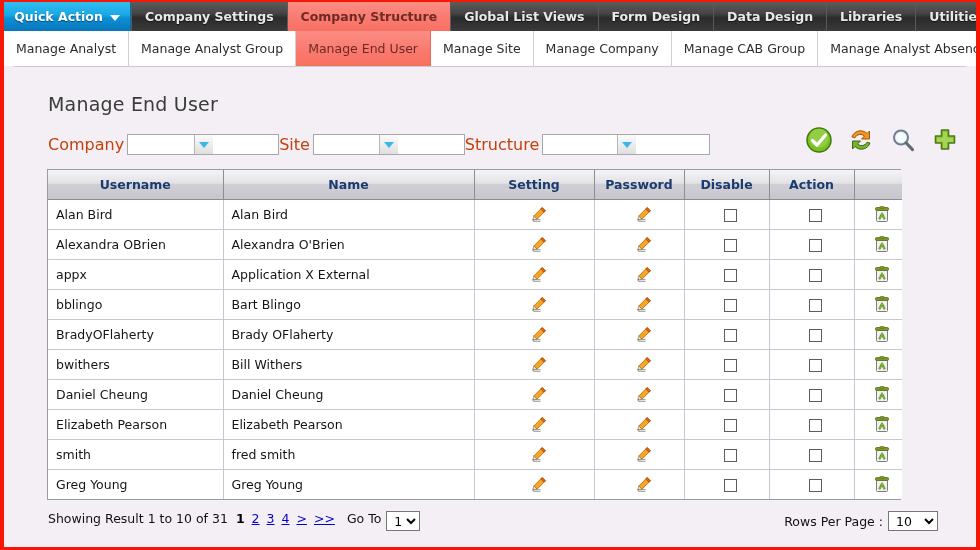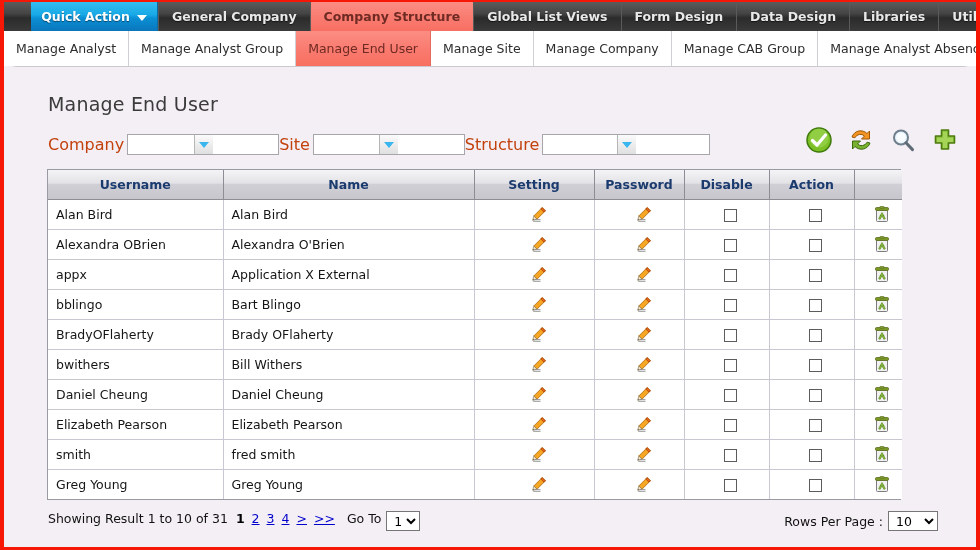--- a/index.html
+++ b/index.html
@@ -24,21 +24,20 @@
     overflow: hidden;
   }
 
   
   .topbar {
     display: flex;
     align-items: stretch;
     height: 29px;
     background: linear-gradient(to bottom, #5c5c5c 0%, #444444 40%, #2b2b2b 55%, #3a3a3a 100%);
     position: relative;
-    padding-left: 27px;
   }
   .quick-action {
     display: flex; align-items: center; justify-content: center;
     gap: 7px;
     min-width: 106px;
     padding: 0 10px;
     color: #ffffff;
     font-weight: bold;
     font-size: 12.5px;
     text-shadow: 0 1px 1px rgba(0,0,0,0.45);
@@ -270,21 +269,21 @@
 </head>
 <body>
 
 <div class="app-frame">
 
   <div class="topbar">
     <div class="quick-action">
       <span>Quick Action</span>
       <span class="qa-caret"></span>
     </div>
-    <div class="menu-item">General Company</div>
+    <div class="menu-item">Company Settings</div>
     <div class="menu-item active">Company Structure</div>
     <div class="menu-item">Global List Views</div>
     <div class="menu-item">Form Design</div>
     <div class="menu-item">Data Design</div>
     <div class="menu-item">Libraries</div>
     <div class="menu-item">Utilities</div>
 
   </div>
 
   <div class="tabbar">

